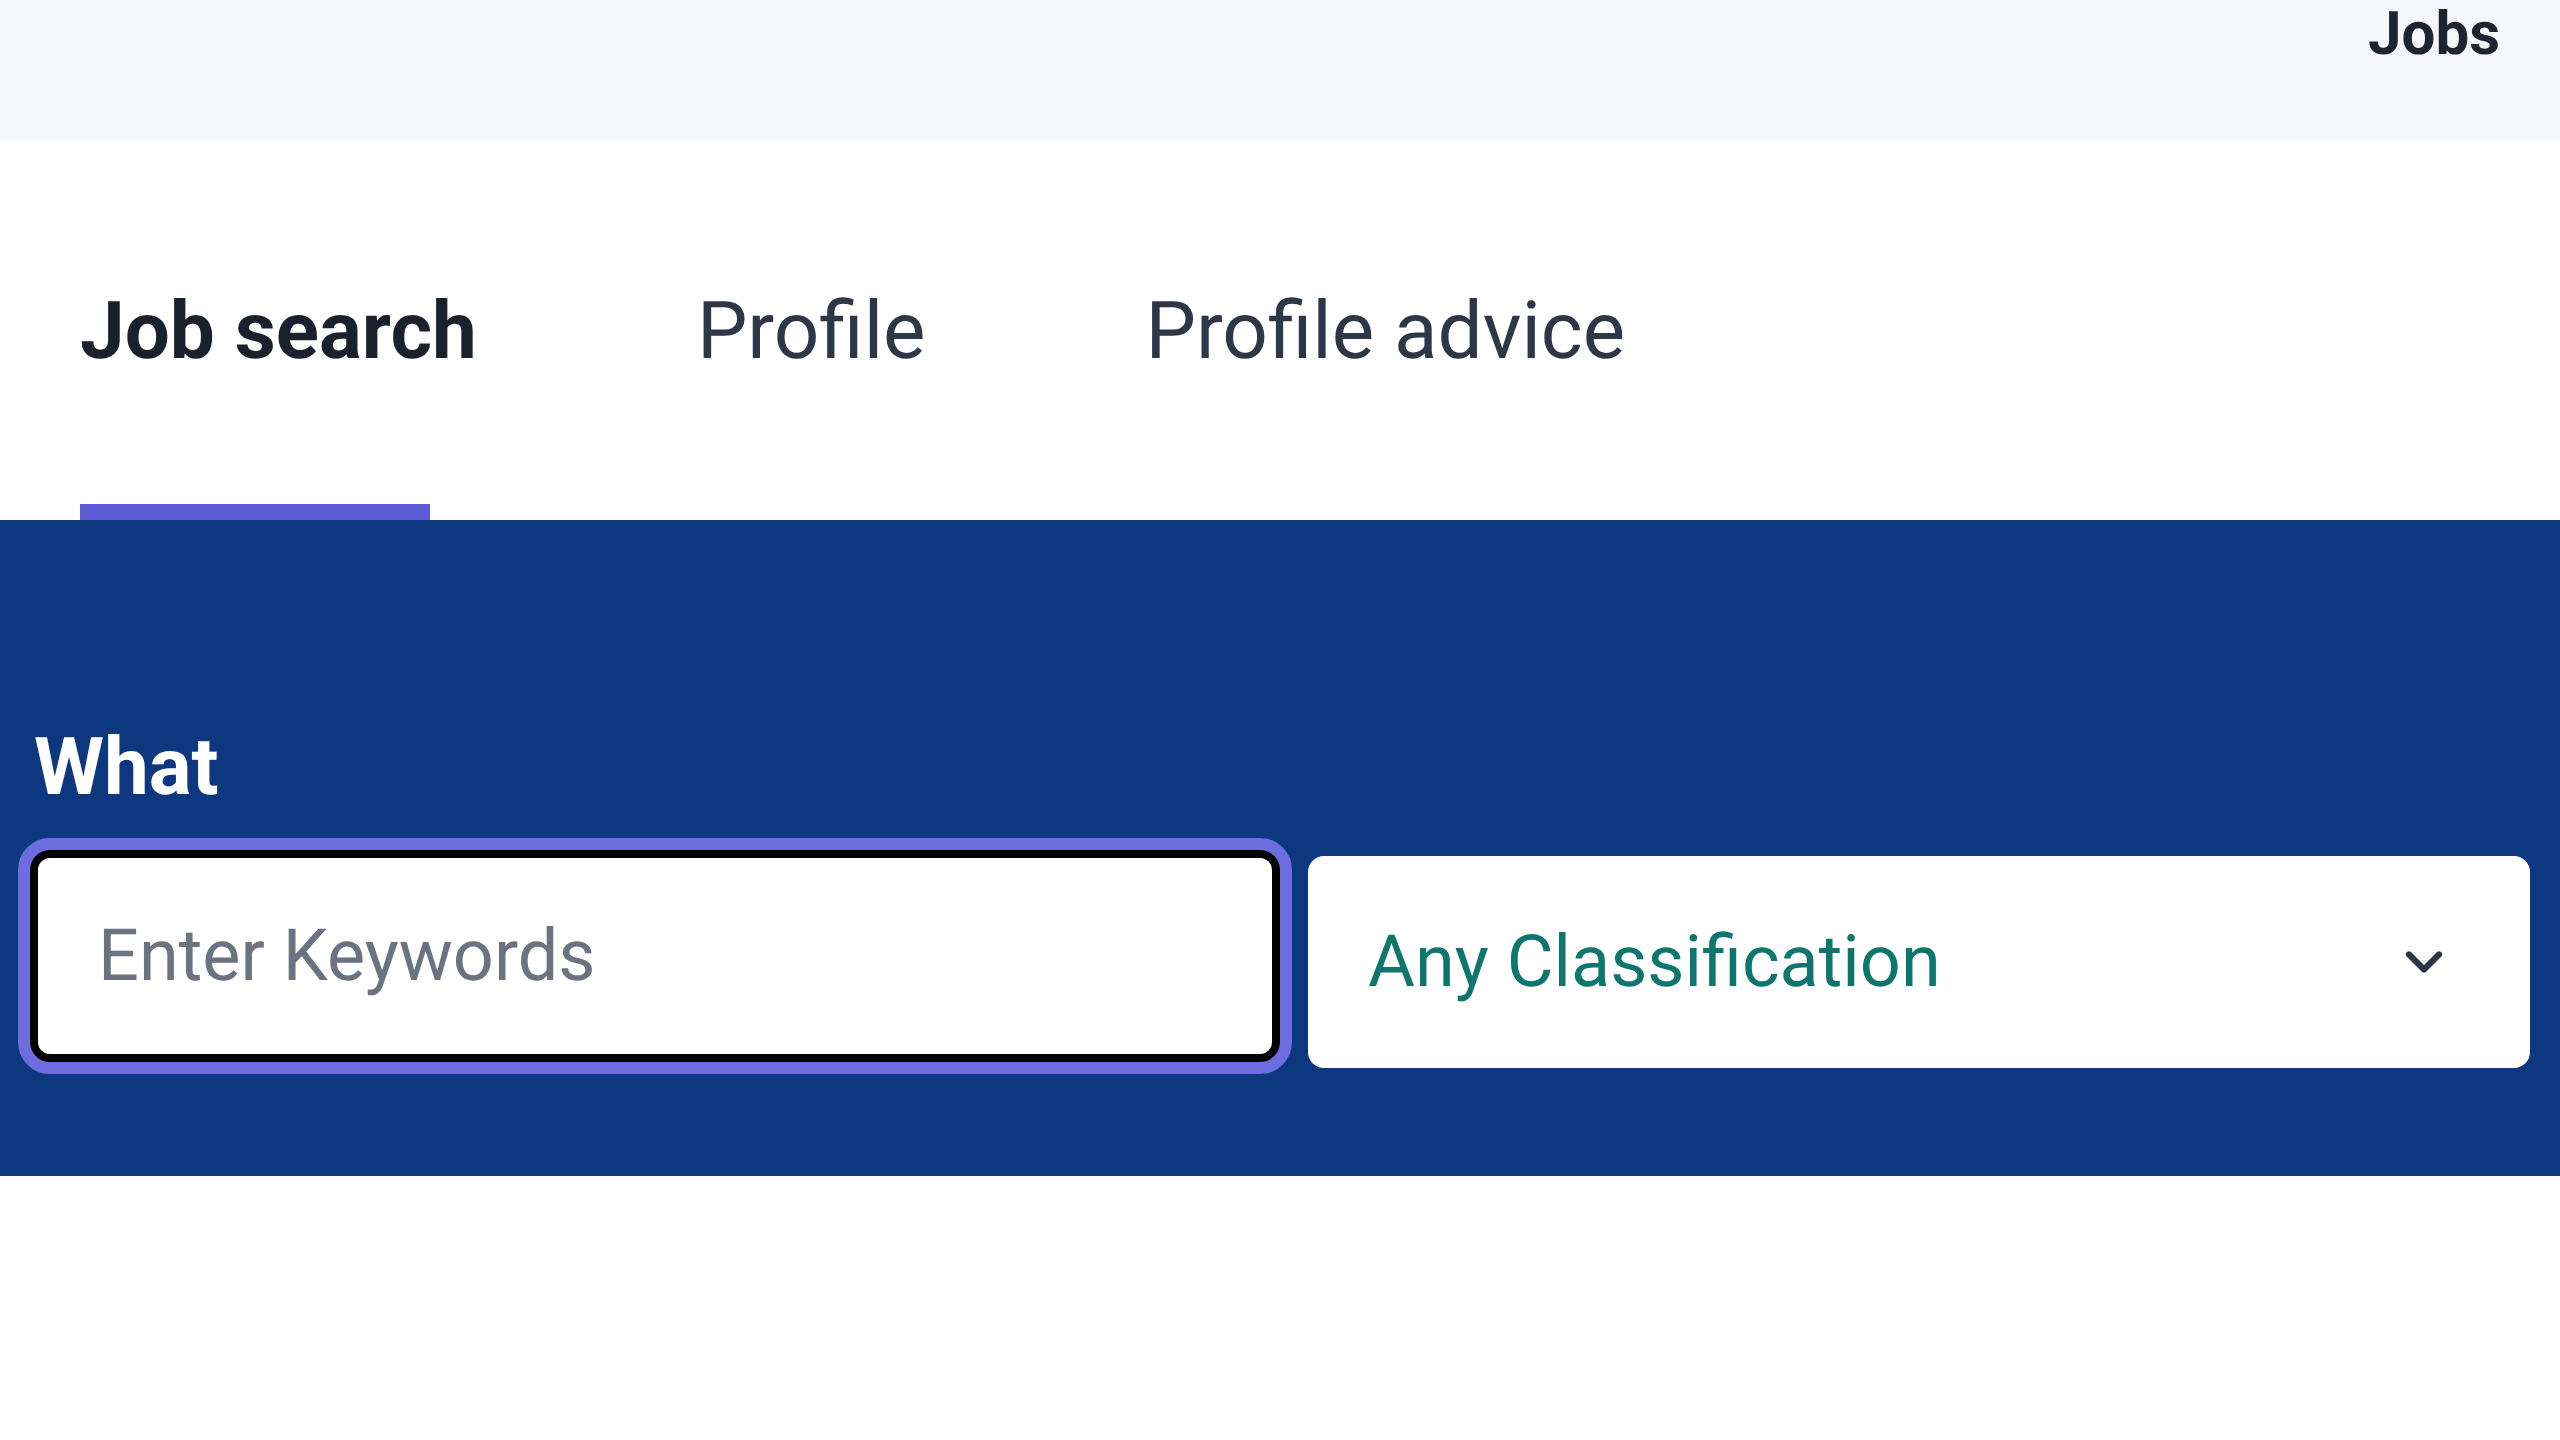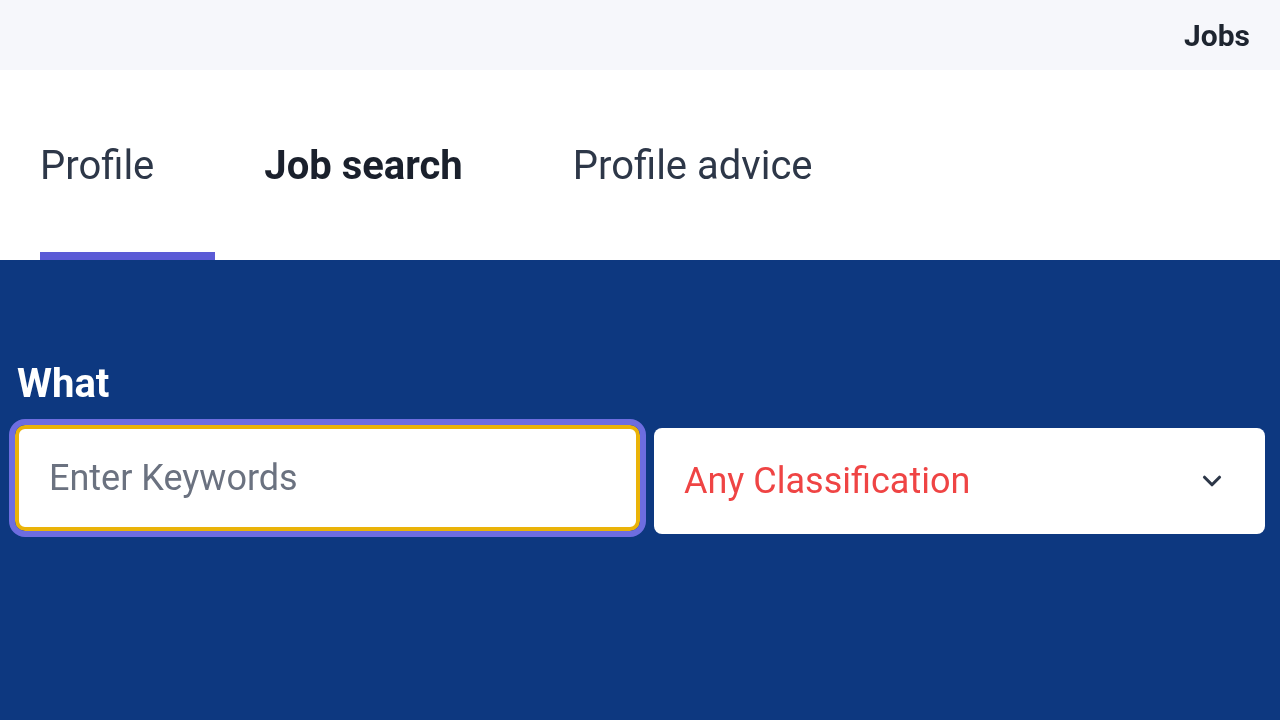--- a/index.html
+++ b/index.html
@@ -12,21 +12,21 @@
       width: 1280px;
       height: 720px;
       overflow: hidden;
       background: #fff;
     }
     .top-nav {
       background: #f6f7fb;
       height: 70px;
       display: flex;
       justify-content: flex-end;
-      align-items: center;
+      align-items: flex-start;
       padding-right: 30px;
       gap: 80px;
     }
     .top-nav-item {
       font-size: 30px;
       color: #7a8293;
       cursor: pointer;
     }
     .top-nav-item.active {
       color: #1e2530;
@@ -54,21 +54,21 @@
     .active-indicator {
       position: absolute;
       bottom: 0;
       left: 40px;
       width: 175px;
       height: 8px;
       background: #5b5bd6;
     }
     .search-section {
       background: #0d3880;
-      height: 460px;
+      height: 328px;
       padding: 100px 15px 0 15px;
     }
     .search-label {
       color: #ffffff;
       font-size: 40px;
       font-weight: 700;
       margin-bottom: 18px;
       margin-left: 2px;
     }
     .search-row {
@@ -77,21 +77,21 @@
       align-items: stretch;
     }
     .keyword-wrapper {
       position: relative;
       flex: 0 0 625px;
     }
     .keyword-input {
       width: 100%;
       height: 106px;
       background: #ffffff;
-      border: 4px solid #eab308;
+      border: 4px solid #000000;
       border-radius: 10px;
       outline: 6px solid #6d6de0;
       outline-offset: 0;
       padding: 0 30px;
       font-size: 36px;
       color: #2d3748;
       font-family: inherit;
     }
     .keyword-input::placeholder {
       color: #6b7280;
@@ -103,42 +103,42 @@
       border-radius: 8px;
       display: flex;
       align-items: center;
       justify-content: space-between;
       padding: 0 38px 0 30px;
       cursor: pointer;
       margin-top: 3px;
     }
     .classification-text {
       font-size: 36px;
-      color: #ef4444;
+      color: #0f766e;
     }
     .chevron {
       width: 30px;
       height: 30px;
       flex-shrink: 0;
     }
     .chevron svg {
       width: 100%;
       height: 100%;
     }
   </style>
 </head>
 <body>
 
 <div class="top-nav">
   <div class="top-nav-item active">Jobs</div>
 </div>
 
 <div class="main-nav">
+  <div class="main-nav-item active">Job search</div>
   <div class="main-nav-item">Profile</div>
-  <div class="main-nav-item active">Job search</div>
   <div class="main-nav-item">Profile advice</div>
   <div class="active-indicator"></div>
 </div>
 
 <div class="search-section">
   <div class="search-label">What</div>
   <div class="search-row">
     <div class="keyword-wrapper">
       <input class="keyword-input" type="text" autofocus="" placeholder="Enter Keywords" style="">
     </div>

